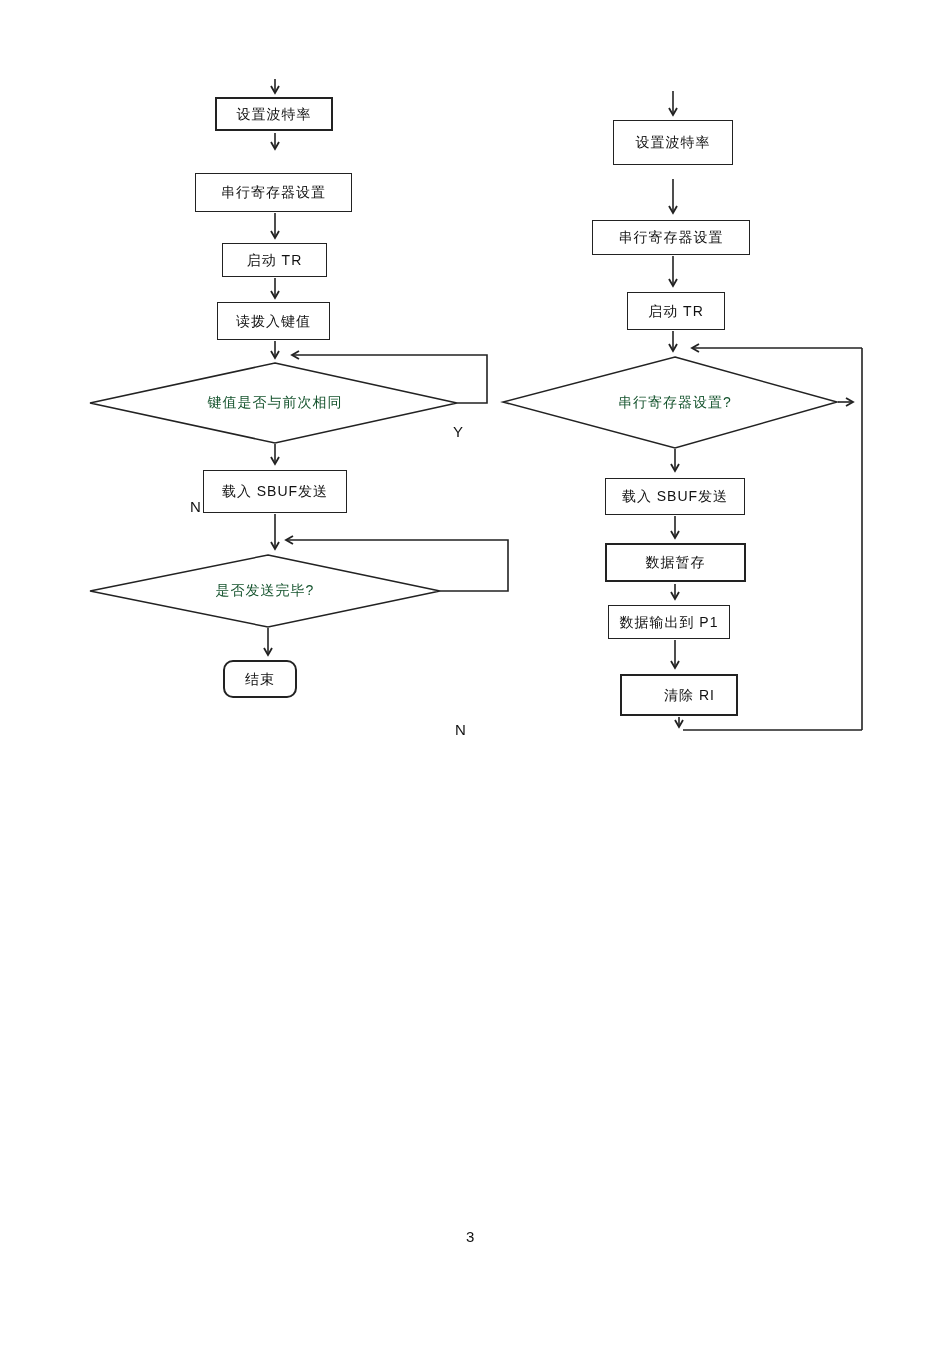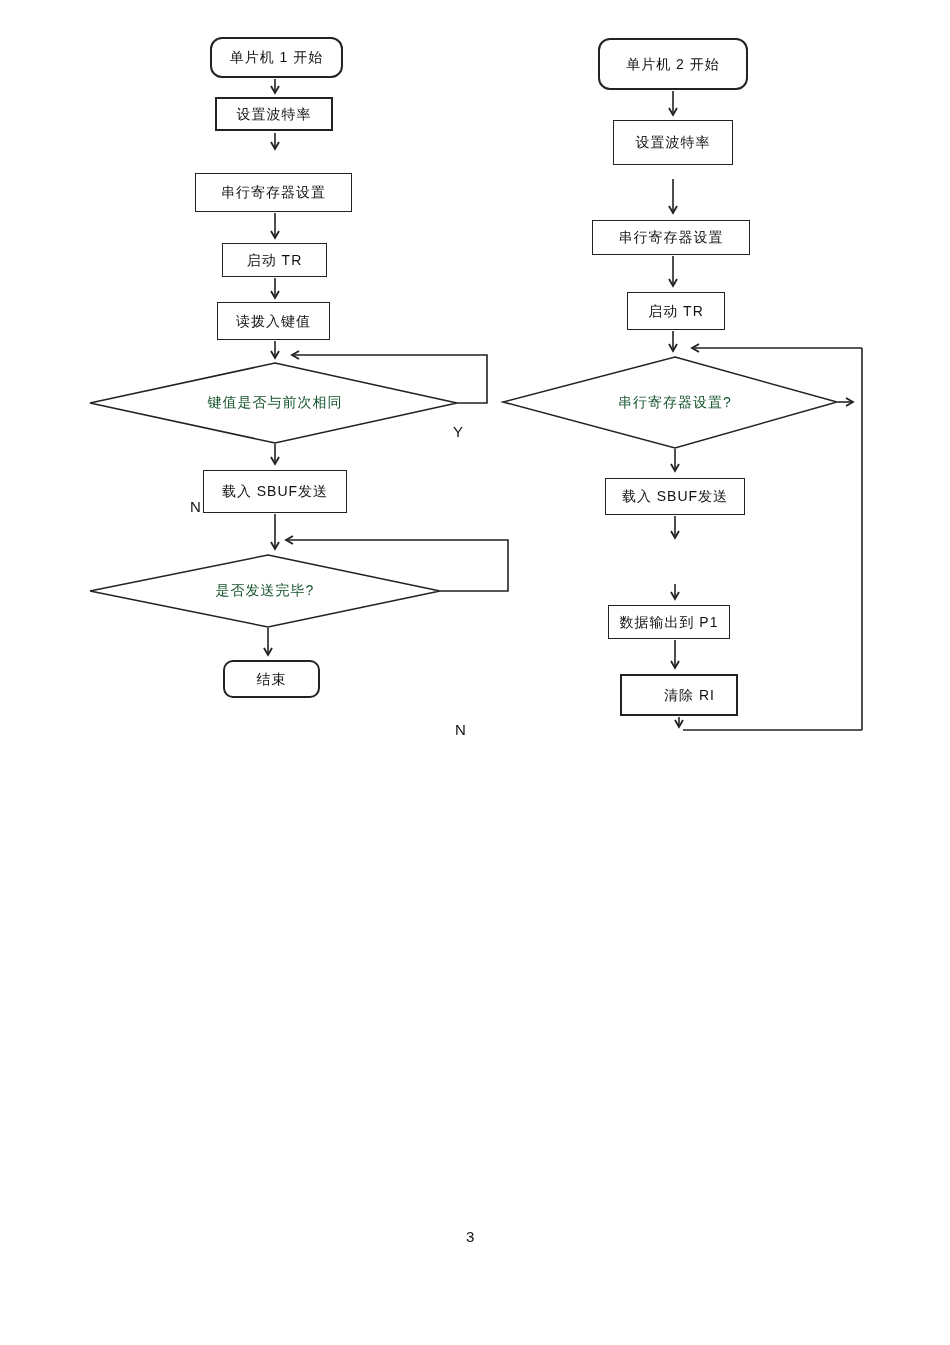--- a/index.html
+++ b/index.html
@@ -32,21 +32,21 @@
   #page-number{
     position:absolute;left:466px;top:1228px;font-size:15px;color:#111;
   }
 
   #n-l-start {left:210px;top:37px; width:133px;height:41px;}
   #n-l-baud  {left:215px;top:97px; width:118px;height:34px;border-width:2px;}
   #n-l-serial{left:195px;top:173px;width:157px;height:39px;}
   #n-l-tr    {left:222px;top:243px;width:105px;height:34px;}
   #n-l-key   {left:217px;top:302px;width:113px;height:38px;}
   #n-l-sbuf  {left:203px;top:470px;width:144px;height:43px;}
-  #n-l-end   {left:223px;top:660px;width:97px; height:38px;border-radius:10px;}
+  #n-l-end   {left:223px;top:660px;width:74px; height:38px;border-radius:10px;}
 
   #n-r-start {left:598px;top:38px; width:150px;height:52px;}
   #n-r-baud  {left:613px;top:120px;width:120px;height:45px;}
   #n-r-serial{left:592px;top:220px;width:158px;height:35px;}
   #n-r-tr    {left:627px;top:292px;width:98px; height:38px;}
   #n-r-sbuf  {left:605px;top:478px;width:140px;height:37px;}
   #n-r-temp  {left:605px;top:543px;width:141px;height:39px;border-width:2px;}
   #n-r-out   {left:608px;top:605px;width:122px;height:34px;}
   #n-r-clear {left:620px;top:674px;width:118px;height:42px;border-width:2.5px;padding-left:21px;}
 
@@ -99,37 +99,36 @@
       <path d="M862,348 L862,730"></path>
       <path d="M675,449 L675,471" marker-end="url(#arrow)"></path>
       <path d="M675,516 L675,538" marker-end="url(#arrow)"></path>
       <path d="M675,584 L675,599" marker-end="url(#arrow)"></path>
       <path d="M675,640 L675,668" marker-end="url(#arrow)"></path>
       <path d="M679,717 L679,727" marker-end="url(#arrow)"></path>
       <path d="M683,730 L862,730"></path>
     </g>
   </svg>
 
-  <div class="node rounded" id="n-l-start">单片机 1 开始</div>
   <div class="node" id="n-l-baud">设置波特率</div>
   <div class="node" id="n-l-serial">串行寄存器设置</div>
   <div class="node" id="n-l-tr">启动 TR</div>
   <div class="node" id="n-l-key">读拨入键值</div>
   <div class="dtext" id="t-d1">键值是否与前次相同</div>
   <div class="node" id="n-l-sbuf">载入 SBUF发送</div>
   <div class="dtext" id="t-d2">是否发送完毕?</div>
   <div class="node rounded" id="n-l-end">结束</div>
 
   <div class="branch-label" id="lbl-y">Y</div>
   <div class="branch-label" id="lbl-n1">N</div>
   <div class="branch-label" id="lbl-n2">N</div>
 
-  <div class="node rounded" id="n-r-start">单片机 2 开始</div>
   <div class="node" id="n-r-baud">设置波特率</div>
   <div class="node" id="n-r-serial">串行寄存器设置</div>
   <div class="node" id="n-r-tr">启动 TR</div>
   <div class="dtext" id="t-d3">串行寄存器设置?</div>
   <div class="node" id="n-r-sbuf">载入 SBUF发送</div>
+  <div class="node" id="n-r-temp">数据暂存</div>
   <div class="node" id="n-r-out">数据输出到 P1</div>
   <div class="node" id="n-r-clear">清除 RI</div>
 
   <div id="page-number">3</div>
 </div>
 
 </body></html>

